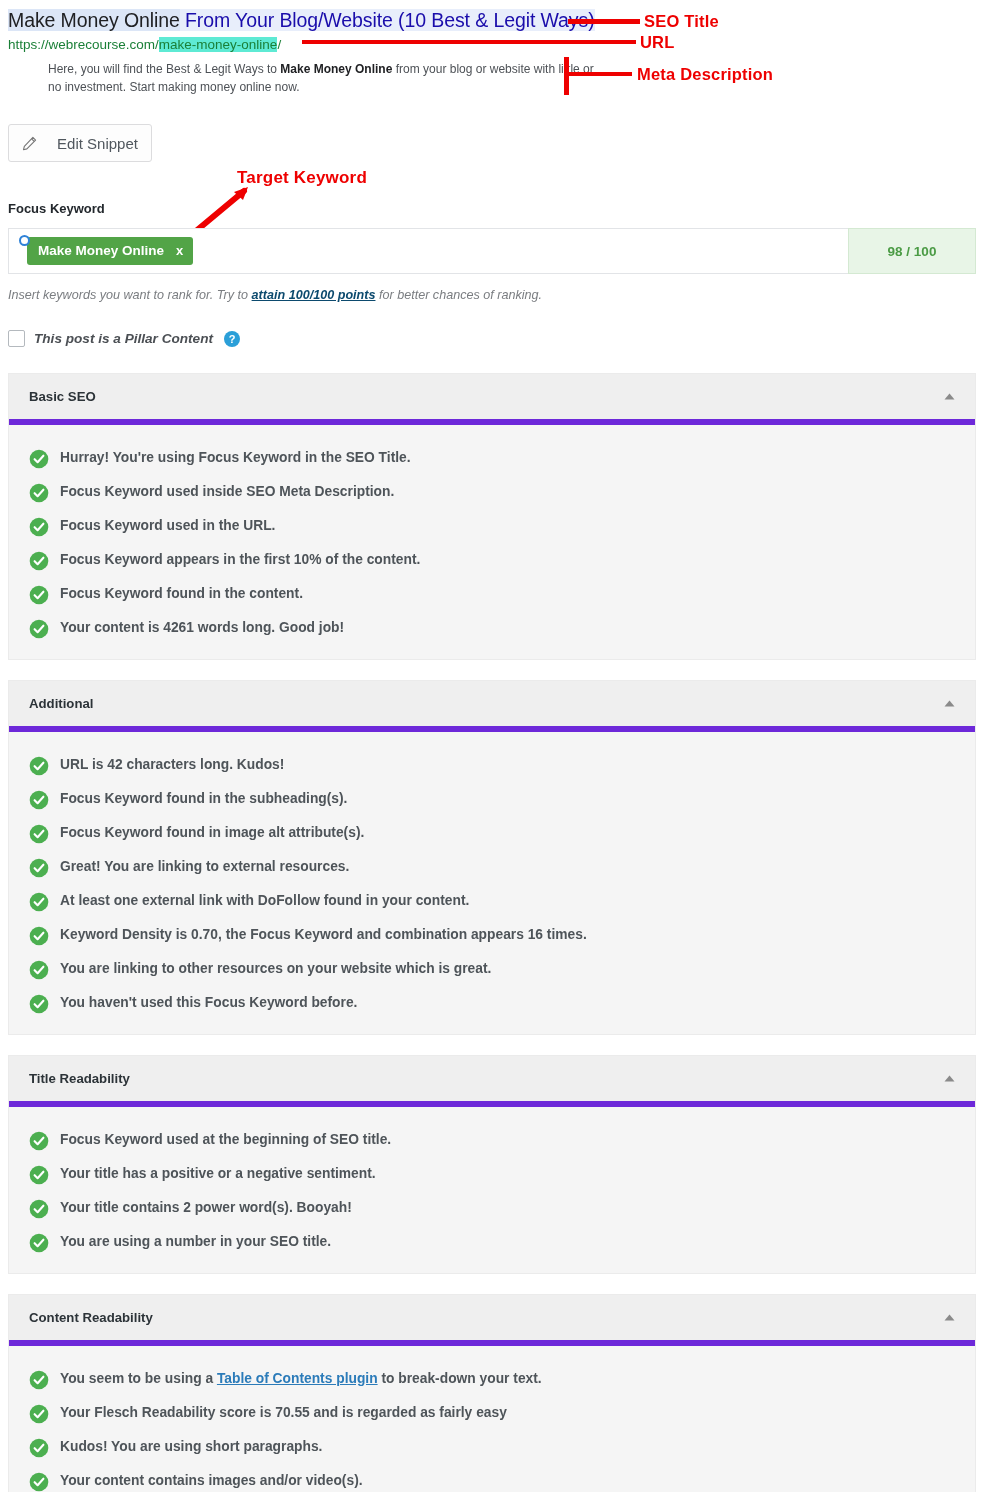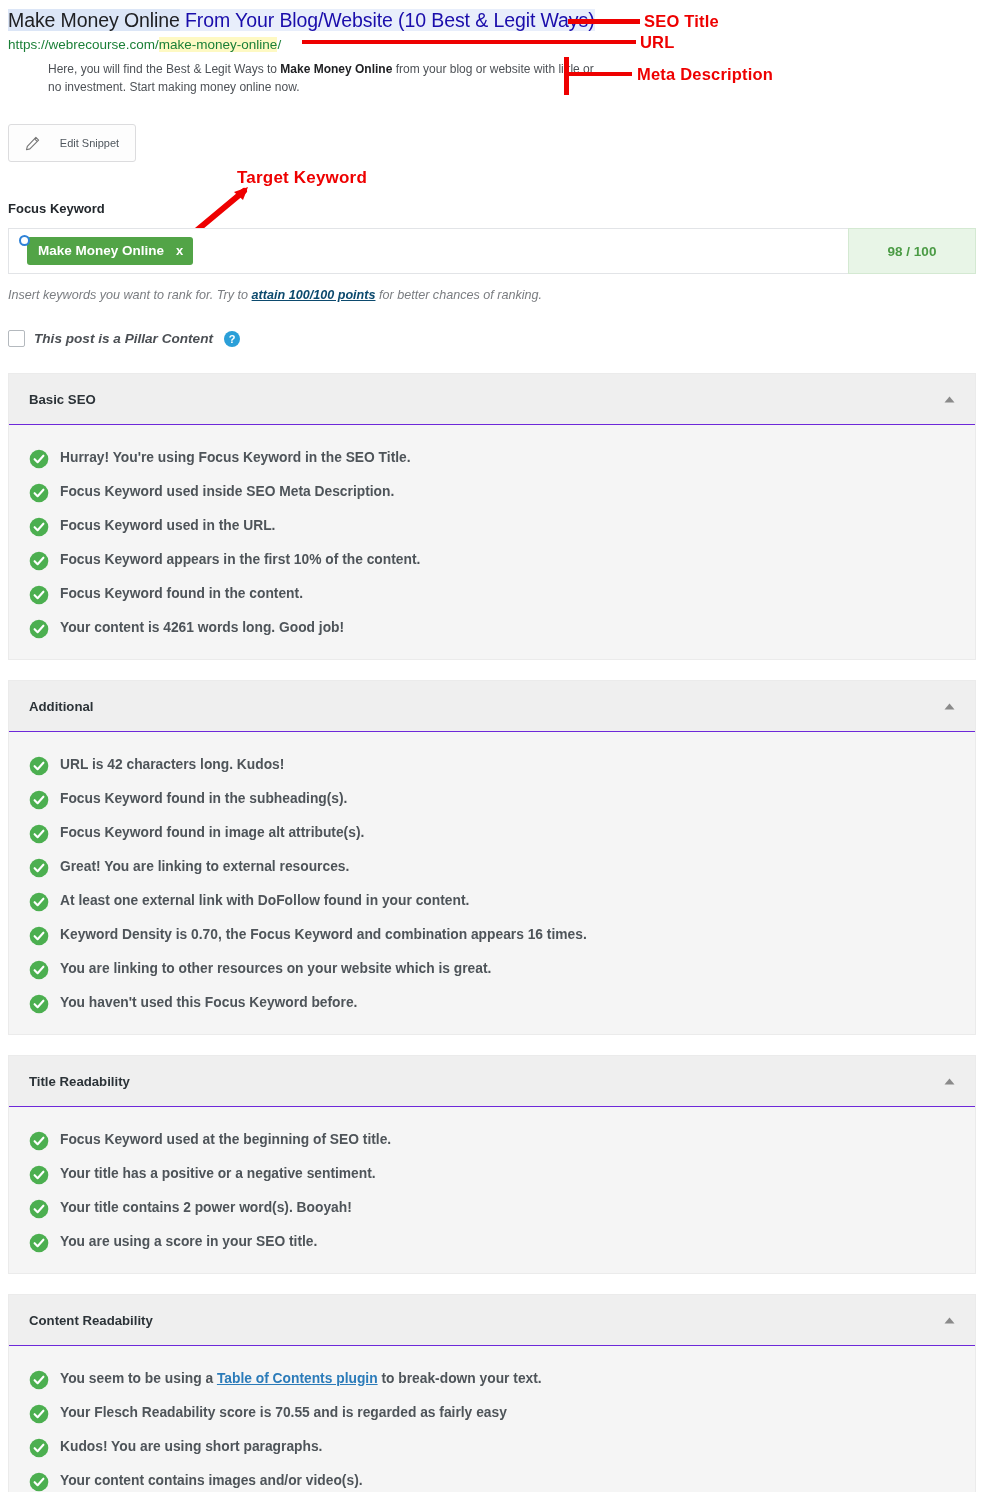--- a/index.html
+++ b/index.html
@@ -30,21 +30,21 @@
     background: #dce6f7;
   }
   .snippet-title .rest { background: #e8eefb; }
   .snippet-url {
     font-size: 13.5px;
     line-height: 19px;
     color: #1a7f37;
     margin-top: 3px;
     white-space: nowrap;
   }
-  .snippet-url .kw { background: #fef9c3; }
+  .snippet-url .kw { background: #5eead4; }
   .snippet-desc {
     font-size: 12px;
     line-height: 18px;
     color: #4d5156;
     margin-top: 6px;
     width: 552px;
     margin-left: 40px;
   }
   .snippet-desc b { color: #202124; font-weight: 700; }
 
@@ -59,30 +59,30 @@
   }
   .ann-line {
     position: absolute;
     background: #ee0000;
   }
 
   
   .edit-snippet {
     position: absolute;
     left: 8px; top: 124px;
-    width: 128px; height: 38px;
+    width: 144px; height: 38px;
     border: 1px solid #dcdcde;
     background: #fdfdfd;
     border-radius: 3px;
     display: flex;
     align-items: center;
     justify-content: center;
     gap: 20px;
     color: #50575e;
-    font-size: 11px;
+    font-size: 15px;
     cursor: pointer;
   }
   .pencil { display: block; }
 
   
   .fk-label {
     position: absolute;
     left: 8px; top: 201px;
     font-size: 13px;
     font-weight: 700;
@@ -177,21 +177,21 @@
     margin-left: 2px;
     cursor: pointer;
   }
 
   
   .panels { position: absolute; left: 8px; top: 373px; width: 968px; }
   .panel { margin-bottom: 20px; background: #f5f5f5; border: 1px solid #ebebeb; }
   .panel-head {
     height: 51px;
     background: #efefef;
-    border-bottom: 1px solid #6d28d9;
+    border-bottom: 6px solid #6d28d9;
     display: flex;
     align-items: center;
     padding: 0 20px;
     cursor: pointer;
   }
   .panel-title {
     font-size: 13.2px;
     font-weight: 700;
     color: #2c3338;
     flex: 1;
@@ -431,21 +431,21 @@
       <path d="M5.6 10.2 L8.6 13.2 L14.4 6.7" fill="none" stroke="#ffffff" stroke-width="2.1" stroke-linecap="round" stroke-linejoin="round"></path>
     </svg>
     <span class="check-txt">Your title contains 2 power word(s). Booyah!</span>
   </div>
 
   <div class="check-row">
     <svg class="check-ico" width="20" height="20" viewBox="0 0 20 20">
       <circle cx="10" cy="10" r="9.3" fill="#4caf50"></circle>
       <path d="M5.6 10.2 L8.6 13.2 L14.4 6.7" fill="none" stroke="#ffffff" stroke-width="2.1" stroke-linecap="round" stroke-linejoin="round"></path>
     </svg>
-    <span class="check-txt">You are using a score in your SEO title.</span>
+    <span class="check-txt">You are using a number in your SEO title.</span>
   </div>
 </div>
   </div>
 
   <div class="panel">
     <div class="panel-head">
       <span class="panel-title">Content Readability</span>
       <svg class="caret" width="11" height="7" viewBox="0 0 11 7">
         <polygon points="5.5,0.5 10.5,6.5 0.5,6.5" fill="#8a8a8a"></polygon>
       </svg>

